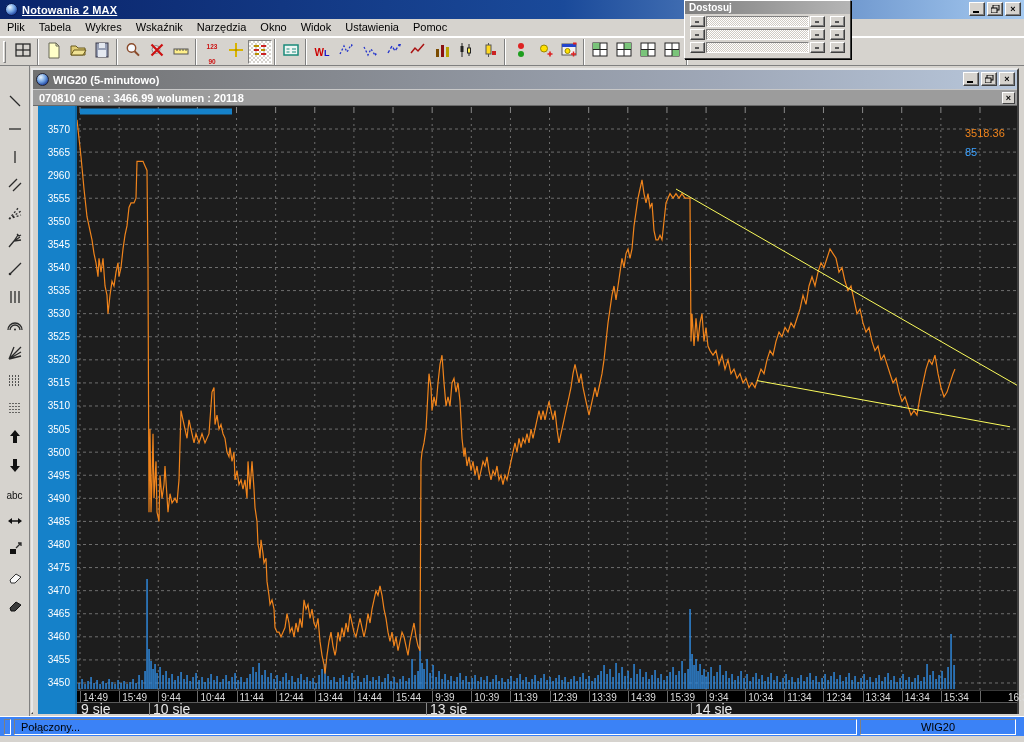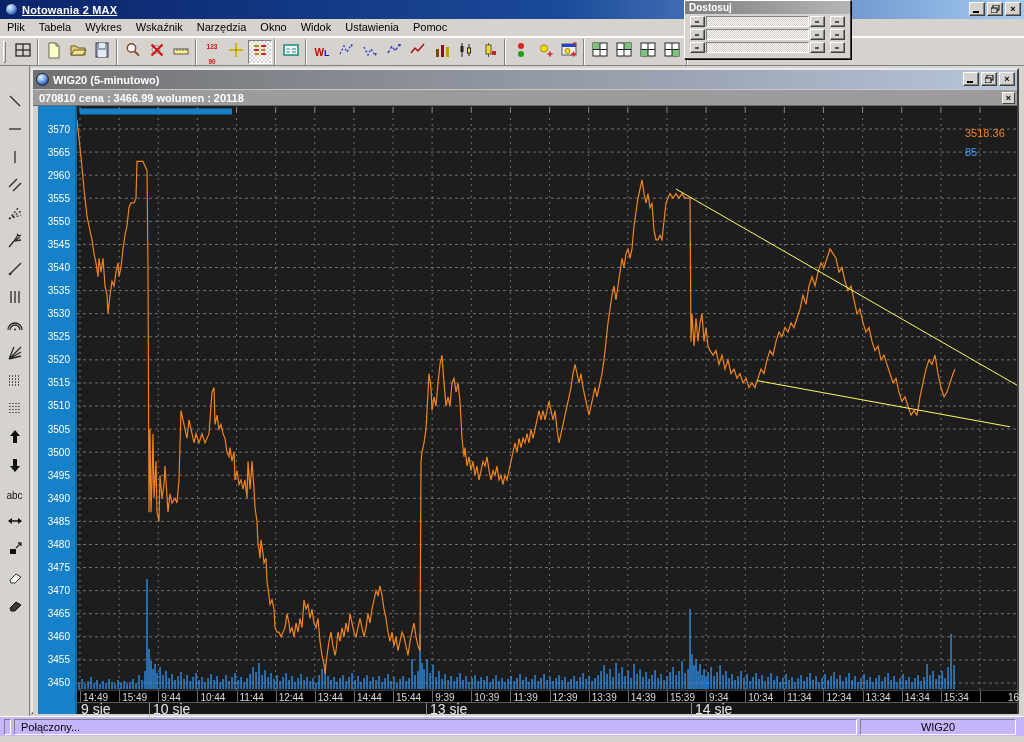--- a/index.html
+++ b/index.html
@@ -69,21 +69,21 @@
   .y-label{position:absolute;right:5px;color:#fff;font-size:10px;line-height:11px;}
   .plot-wrap{position:absolute;left:44px;top:0;width:940px;height:608px;background:#1d1d1d;}
   .plot-wrap svg{position:absolute;left:0;top:0;}
   .time-row{position:absolute;left:0;top:584px;width:940px;height:12px;background:#000000;border-top:1px solid #3a3a3a;}
   .time-cell{position:absolute;top:1px;color:#dcdcdc;font-size:10px;line-height:11px;white-space:nowrap;}
   .time-sep{position:absolute;top:0;width:1px;height:12px;background:#6a6a6a;}
   .date-row{position:absolute;left:0;top:596px;width:940px;height:12px;background:#161616;border-top:1px solid #5a5a5a;}
   .date-cell{position:absolute;top:1px;color:#e8e8e8;font-size:14px;line-height:11px;white-space:nowrap;}
   .date-sep{position:absolute;top:0;width:1px;height:12px;background:#8a8a8a;}
   
-  .statusbar{position:absolute;left:0;top:716px;width:1024px;height:20px;background:#c4b5fd;
+  .statusbar{position:absolute;left:0;top:716px;width:1024px;height:20px;background:#3b82f6;
     border-top:1px solid #fff;display:flex;align-items:center;padding:2px 4px;gap:3px;}
   .sb-cell{height:16px;border:1px solid;border-color:#808080 #fff #fff #808080;display:flex;align-items:center;padding:0 6px;}
 </style>
 </head>
 <body>
 
 <div id="screen">
 
   <div class="titlebar">
     <span class="app-icon"></span>

